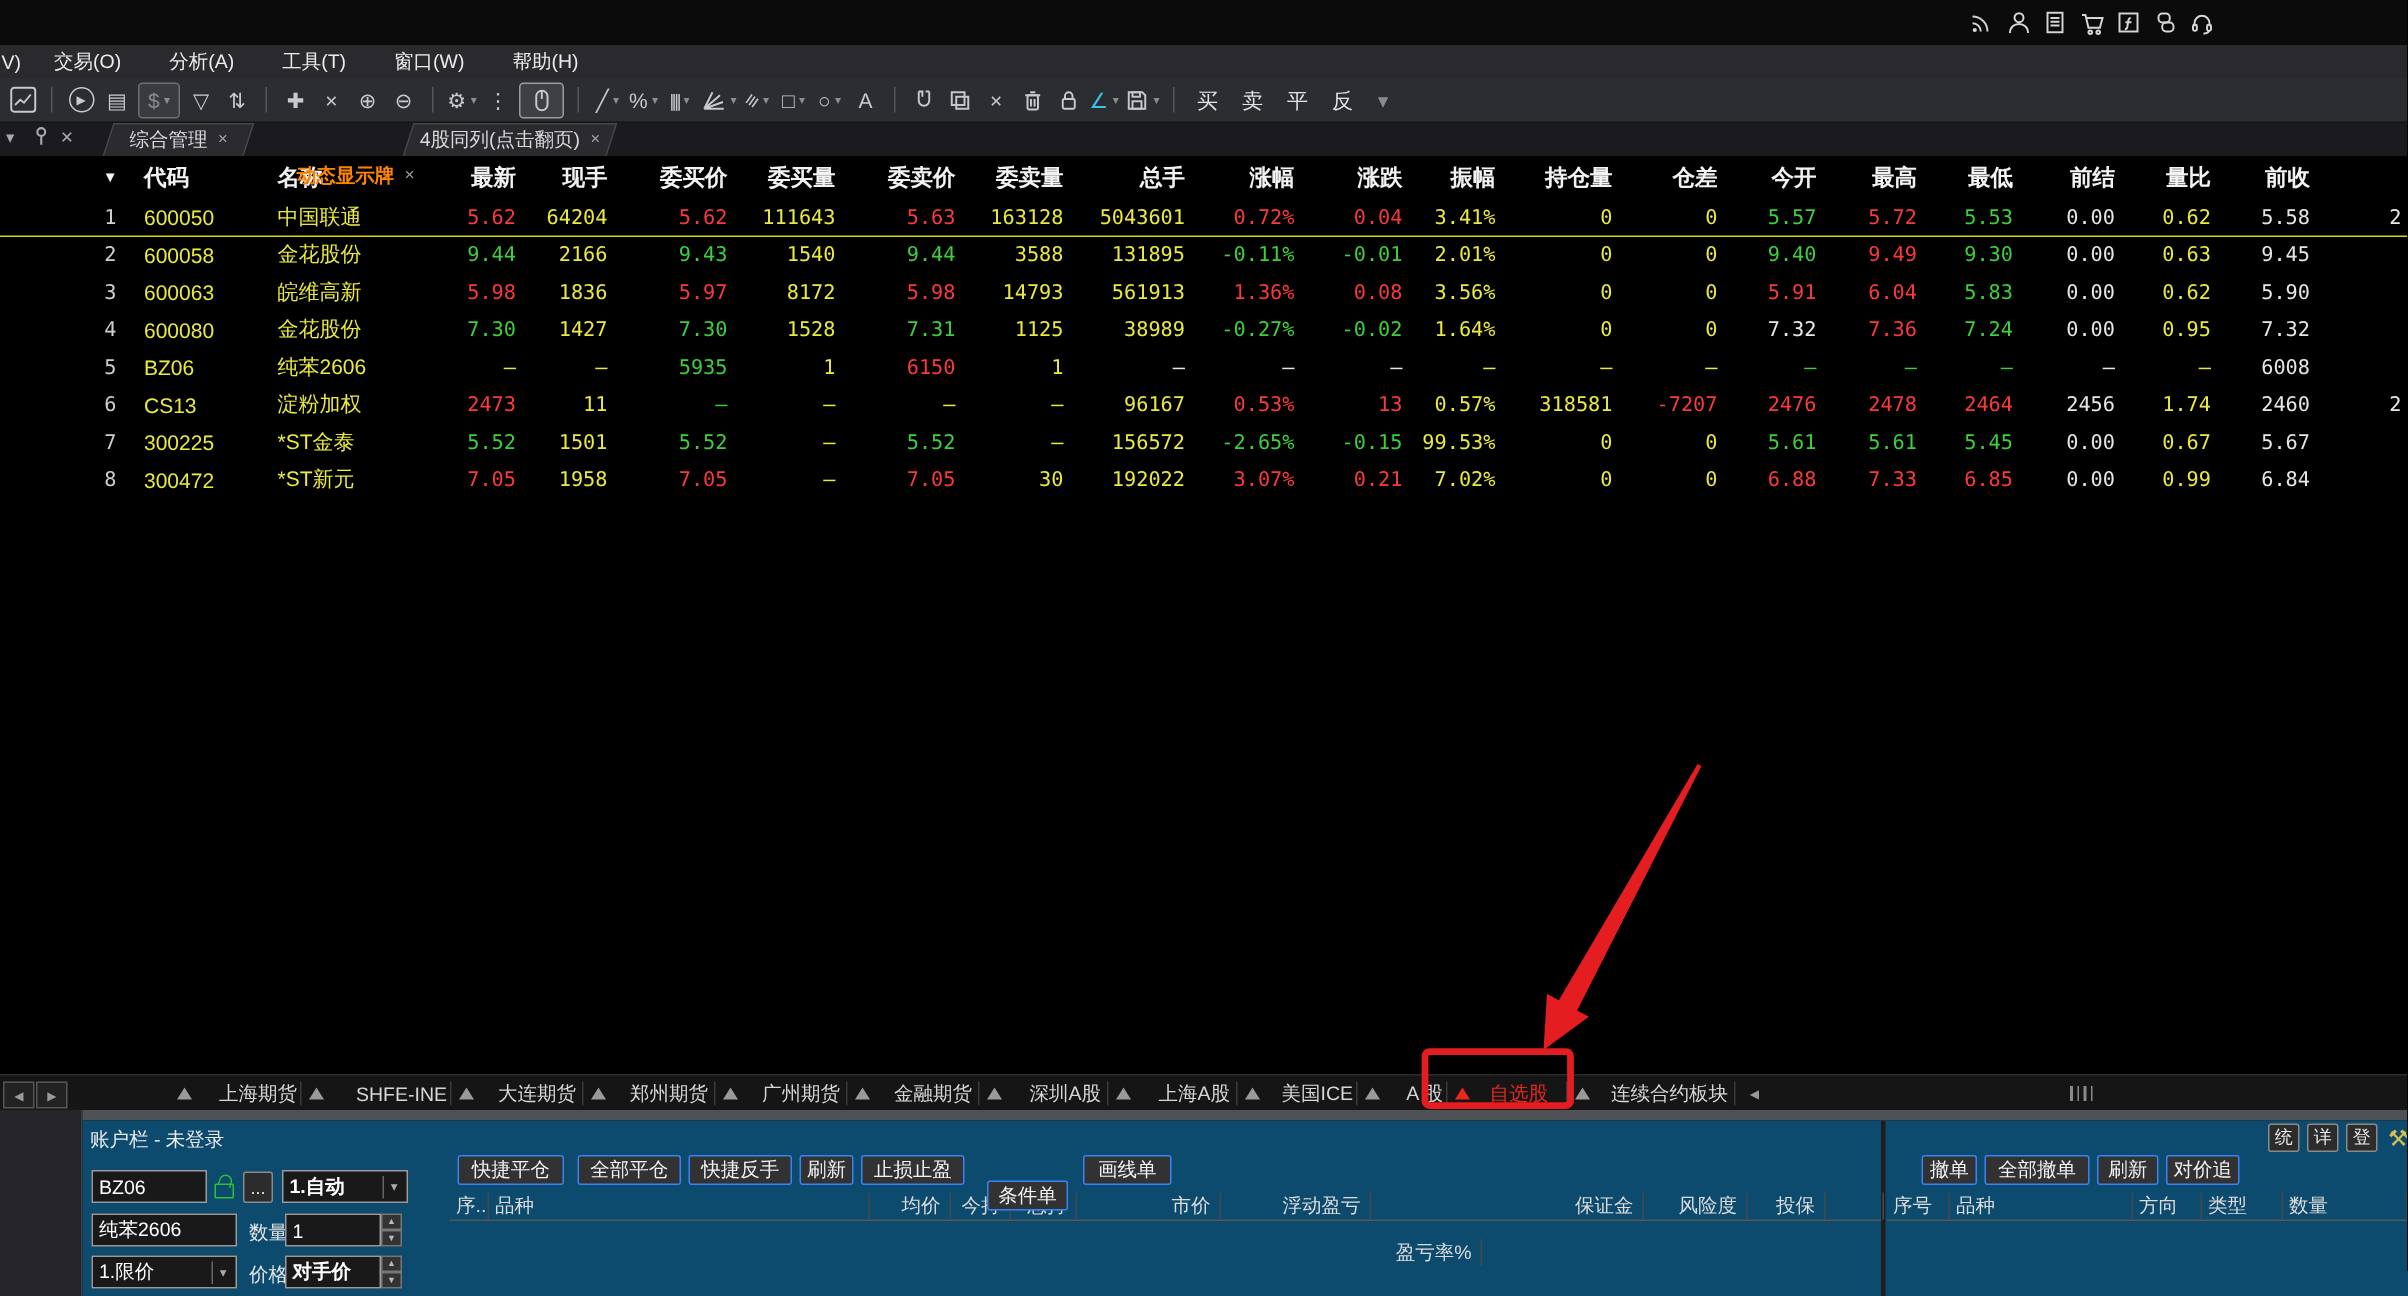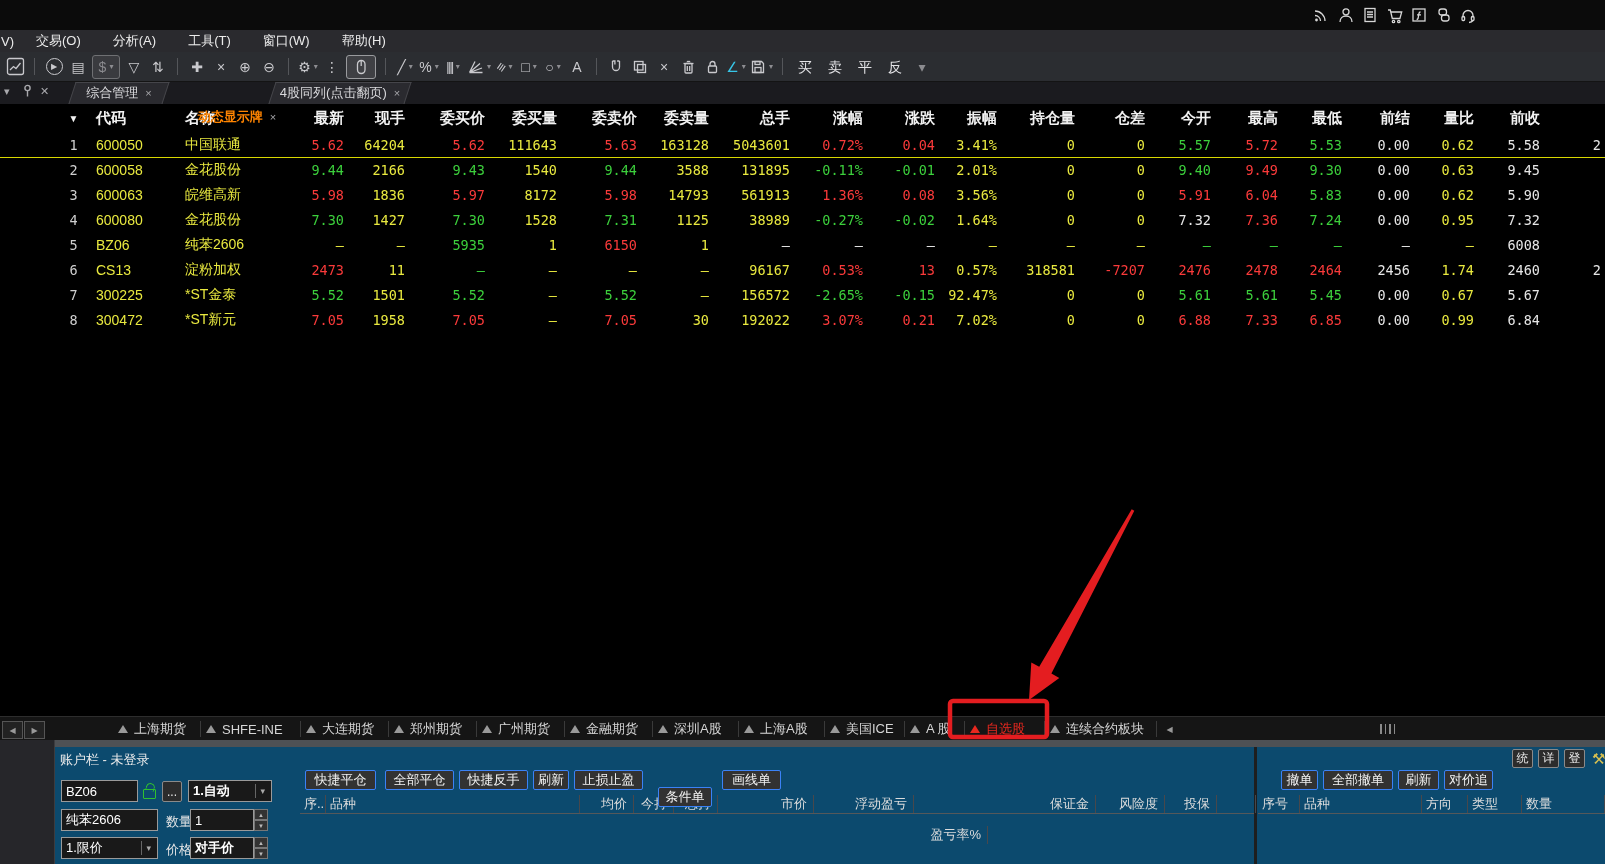--- a/index.html
+++ b/index.html
@@ -55,21 +55,21 @@
   #qtable .al{text-align:left;padding-left:2px;}
   #qtable .ar{text-align:right;}
   #qtable .ac{text-align:center;}
   .c-y{color:#e9e93f;} .c-r{color:#fa3a3a;} .c-g{color:#3cd03c;} .c-w{color:#e6e6e6;}
   .rownum{color:#cfcfcf;font-size:13px;}
   #selline{left:0;top:157px;width:1605px;height:1px;background:#d9d900;}
   
   #btabbar{left:0;top:716px;width:1605px;height:24px;background:#151515;border-top:1px solid #2d2d2d;box-sizing:border-box;}
   .bt-nav{position:absolute;top:4px;width:19px;height:16px;border:1px solid #555;background:#222;
           color:#999;font-size:8px;display:flex;align-items:center;justify-content:center;}
-  .btab{position:absolute;top:0;height:24px;display:flex;align-items:center;justify-content:flex-start;gap:6px;
+  .btab{position:absolute;top:0;height:24px;display:flex;align-items:center;justify-content:space-between;gap:6px;
         font-size:13px;color:#d6d6d6;}
   .btab .tri{width:0;height:0;border-left:5px solid transparent;border-right:5px solid transparent;
         border-bottom:8px solid #9a9a9a;}
   .btab.hl{color:#e8281f;}
   .btab.hl .tri{border-bottom-color:#e8281f;}
   .bsep{position:absolute;top:4px;width:1px;height:16px;background:#3a3a3a;}
   .grip{position:absolute;top:7px;display:flex;gap:3px;}
   .grip i{width:1.5px;height:10px;background:#8a8a8a;display:block;}
   
   #leftstrip{left:0;top:740px;width:55px;height:124px;background:#26262a;border-right:1px solid #3c3c40;box-sizing:border-box;}
@@ -528,21 +528,21 @@
             <td class="al cjk c-y">*ST金泰</td>
             <td class="ar c-g">5.52</td>
             <td class="ar c-y">1501</td>
             <td class="ar c-g">5.52</td>
             <td class="ar c-y">–</td>
             <td class="ar c-g">5.52</td>
             <td class="ar c-y">–</td>
             <td class="ar c-y">156572</td>
             <td class="ar c-g">-2.65%</td>
             <td class="ar c-g">-0.15</td>
-            <td class="ar c-y">92.47%</td>
+            <td class="ar c-y">99.53%</td>
             <td class="ar c-y">0</td>
             <td class="ar c-y">0</td>
             <td class="ar c-g">5.61</td>
             <td class="ar c-g">5.61</td>
             <td class="ar c-g">5.45</td>
             <td class="ar c-w">0.00</td>
             <td class="ar c-y">0.67</td>
             <td class="ar c-w">5.67</td>
             <td class="ar c-w"></td>
           </tr>

